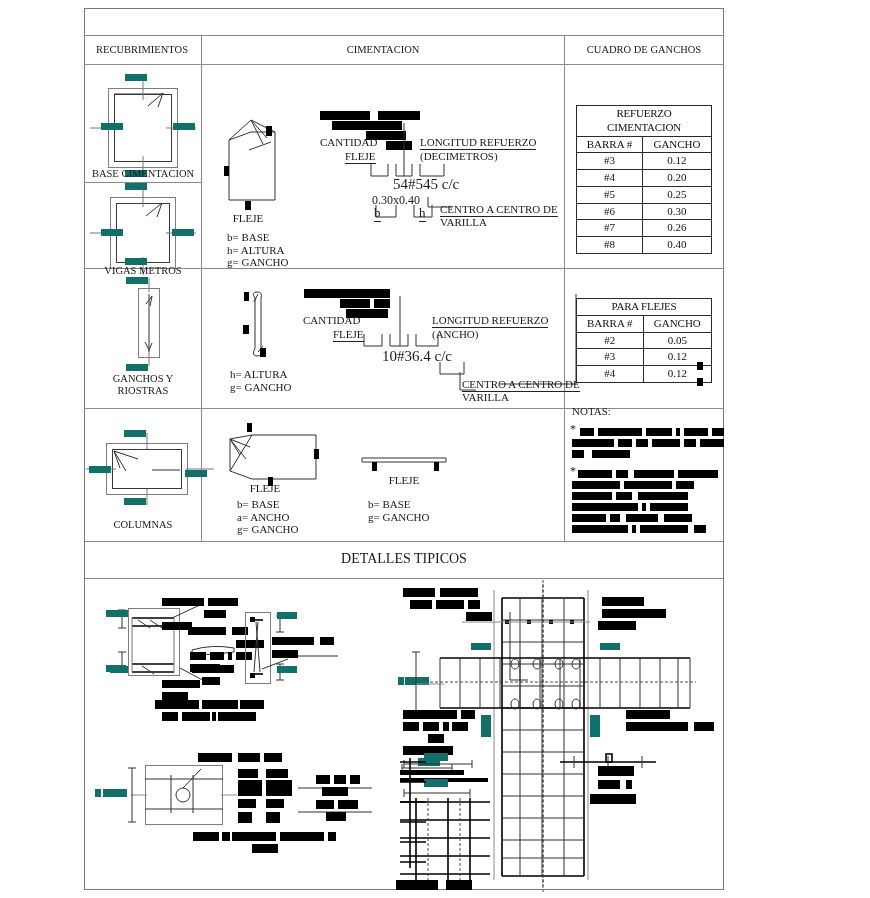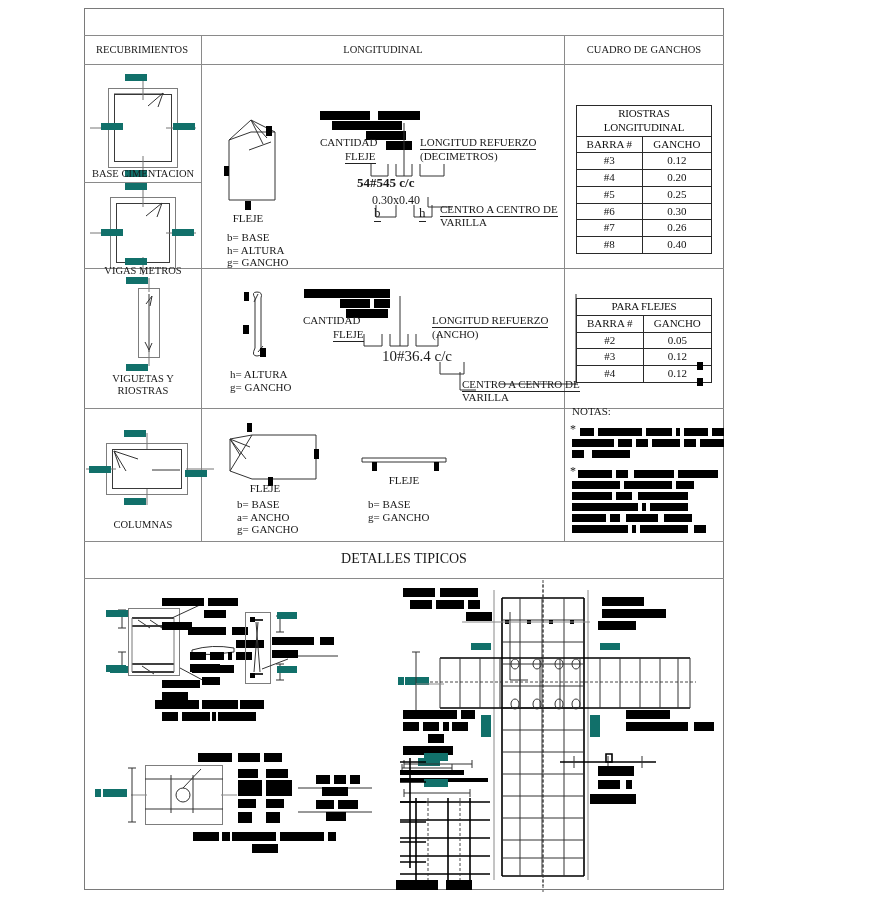--- a/index.html
+++ b/index.html
@@ -82,21 +82,21 @@
 
   <div class="hline" style="left:84px; top:268px; width:640px;"></div>
   <div class="hline" style="left:84px; top:408px; width:640px;"></div>
   <div class="hline" style="left:84px; top:541px; width:640px;"></div>
   <div class="hline" style="left:84px; top:578px; width:640px;"></div>
 
   <div class="vline" style="left:201px; top:35px; height:506px;"></div>
   <div class="vline" style="left:564px; top:35px; height:506px;"></div>
 
   <div class="txt colhead ctr" style="left:142px; top:44px;">RECUBRIMIENTOS</div>
-  <div class="txt colhead ctr" style="left:383px; top:44px;">LONGITUDINAL</div>
+  <div class="txt colhead ctr" style="left:383px; top:44px;">CIMENTACION</div>
   <div class="txt colhead ctr" style="left:644px; top:44px;font-family:Liberation Serif, serif;">CUADRO DE GANCHOS</div>
   <div class="txt ctr" style="left:404px; top:551px; font-size:14px;">DETALLES TIPICOS</div>
 
   <div class="rect-o" style="left:108px; top:88px; width:70px; height:80px;"></div>
   <div class="rect-i" style="left:114px; top:94px; width:58px; height:68px;"></div>
   <svg style="left:108px; top:88px; width:80px; height:90px;">
     <path class="st" d="M6 6 L56 6"></path>
     <path class="st" d="M55 5 L40 18 M55 5 L50 19"></path>
     <path class="st2" d="M35 -8 L35 12 M35 68 L35 86"></path>
     <path class="st2" d="M-18 40 L12 40 M58 40 L88 40"></path>
@@ -123,21 +123,21 @@
 
   <div class="rect-o" style="left:138px; top:288px; width:22px; height:70px;"></div>
   <svg style="left:138px; top:288px; width:32px; height:80px;">
     <path class="st" d="M11 6 L11 64"></path>
     <path class="st" d="M14 8 L8 16 M14 8 L12 18"></path>
     <path class="st" d="M11 62 L7 54 M11 62 L14 55"></path>
     <path class="st2" d="M11 -10 L11 4 M11 62 L11 78"></path>
   </svg>
   <div class="teal" style="left:126px; top:277px; width:22px; height:7px;"></div>
   <div class="teal" style="left:126px; top:364px; width:22px; height:7px;"></div>
-  <div class="txt lbl-sm ctr" style="left:143px; top:373px; text-align:center;">VIGUETAS Y
+  <div class="txt lbl-sm ctr" style="left:143px; top:373px; text-align:center;">GANCHOS Y
 RIOSTRAS</div>
 
   <div class="rect-o" style="left:106px; top:443px; width:82px; height:52px;"></div>
   <div class="rect-i" style="left:112px; top:449px; width:70px; height:40px;"></div>
   <svg style="left:106px; top:443px; width:92px; height:60px;">
     <path class="st" d="M8 8 L32 16 M8 8 L14 25"></path>
     <path class="st" d="M8 8 L20 28"></path>
     <path class="st" d="M46 27 L74 27"></path>
     <path class="st2" d="M41 -10 L41 6 M41 46 L41 62"></path>
     <path class="st2" d="M-20 26 L10 26 M80 26 L108 26"></path>
@@ -172,21 +172,21 @@
   <svg style="left:320px; top:118px; width:250px; height:100px;">
     <path class="st" d="M84 5 L84 58"></path>
     <path class="st" d="M51 46 L51 58 L68 58 L68 46"></path>
     <path class="st" d="M76 46 L76 58 L92 58 L92 46"></path>
     <path class="st" d="M100 46 L100 58 L124 58 L124 46"></path>
   </svg>
   <div class="txt lbl" style="left:320px; top:136px;">CANTIDAD</div>
   <div class="txt lbl underline" style="left:345px; top:150px;">FLEJE</div>
   <div class="txt lbl underline" style="left:420px; top:136px;">LONGITUD REFUERZO</div>
   <div class="txt lbl" style="left:420px; top:150px;">(DECIMETROS)</div>
-  <div class="txt" style="left:357px; top:176px; font-size:13px;font-weight:bold;">54#545 c/c</div>
+  <div class="txt" style="left:393px; top:176px; font-size:15px;">54#545 c/c</div>
   <div class="txt" style="left:372px; top:194px; font-size:12px;">0.30x0.40</div>
   <svg style="left:370px; top:205px; width:120px; height:26px;">
     <path class="st" d="M6 0 L6 12 L26 12 L26 0"></path>
     <path class="st" d="M44 0 L44 12 L62 12 L62 0"></path>
     <path class="st" d="M58 -8 L58 2 L82 2"></path>
   </svg>
   <div class="txt underline" style="left:374px; top:206px; font-size:13px;">b</div>
   <div class="txt underline" style="left:419px; top:206px; font-size:13px;">h</div>
   <div class="txt lbl underline" style="left:440px; top:203px;">CENTRO A CENTRO DE</div>
   <div class="txt lbl" style="left:440px; top:216px;">VARILLA</div>
@@ -244,21 +244,21 @@
   </svg>
   <div class="bar" style="left:372px; top:462px; width:5px; height:9px;"></div>
   <div class="bar" style="left:434px; top:462px; width:5px; height:9px;"></div>
   <div class="txt lbl ctr" style="left:404px; top:474px;">FLEJE</div>
   <div class="txt lbl" style="left:368px; top:498px;">b= BASE
 g= GANCHO</div>
 
   <table class="tbl" style="left:576px; top:105px; width:136px;">
     <tbody>
         <tr>
-          <td class="cap" colspan="2">RIOSTRAS LONGITUDINAL</td>
+          <td class="cap" colspan="2">REFUERZO CIMENTACION</td>
         </tr>
     <tr>
       <th>BARRA #</th>
       <th>GANCHO</th>
     </tr>
     <tr>
       <td>#3</td>
       <td>0.12</td>
         </tr>
     <tr>

